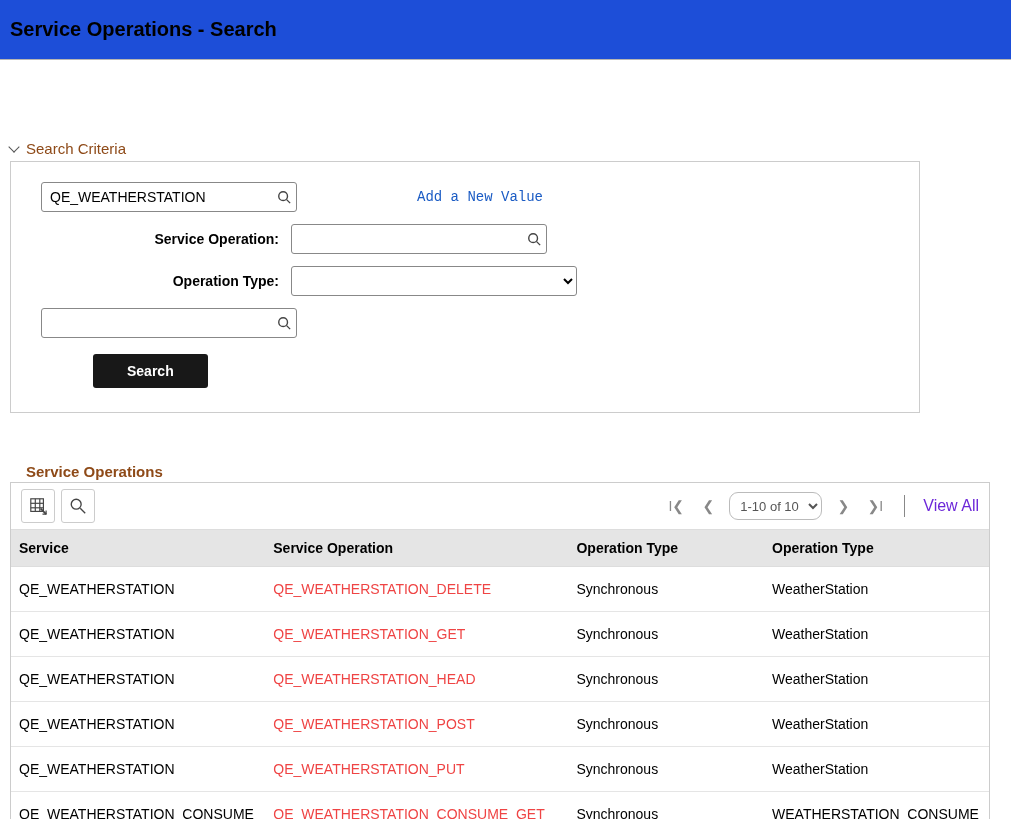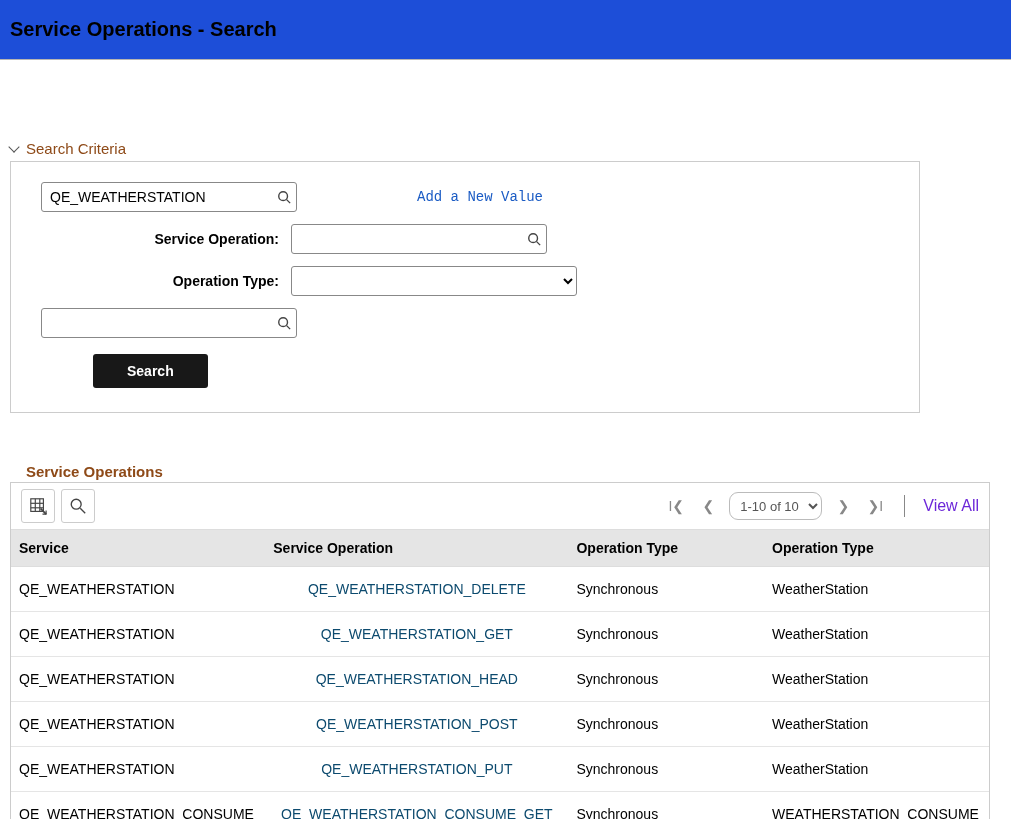--- a/index.html
+++ b/index.html
@@ -174,23 +174,22 @@
     background: #e5e5e5;
     padding: 10px 8px;
     border-bottom: 1px solid #ddd;
     font-weight: bold;
   }
   table.grid td {
     padding: 14px 8px;
     border-bottom: 1px solid #e5e5e5;
   }
   .link-cell {
-    color: #0c4a6e;
-    cursor: pointer;
-    text-align: center;
+    color: #ef4444;
+    cursor: pointer;
   }
 
   svg.search-svg { width:14px; height:14px; }
   svg.grid-svg { width:18px; height:18px; }
 </style>
 </head>
 <body>
 
 <div class="header-bar">
   <div class="header-title">Service Operations - Search</div>

